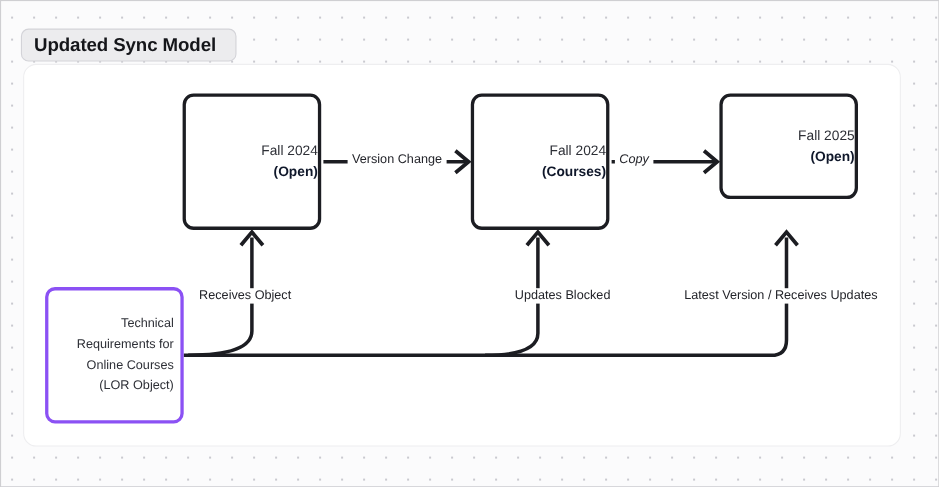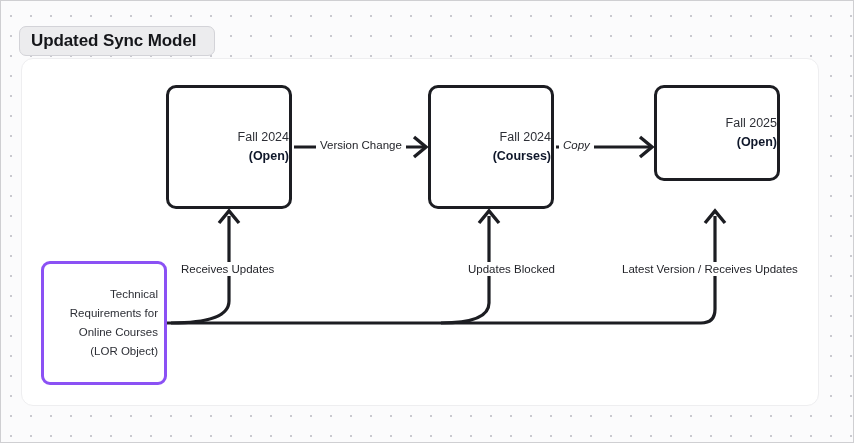--- a/index.html
+++ b/index.html
@@ -193,17 +193,17 @@
 
   <div class="node" id="node-lor-object">
     <div class="lor-line">Technical</div>
     <div class="lor-line">Requirements for</div>
     <div class="lor-line">Online Courses</div>
     <div class="lor-line">(LOR Object)</div>
   </div>
 
   <div class="edge-label" id="label-status-change">Version Change</div>
   <div class="edge-label" id="label-copy">Copy</div>
-  <div class="edge-label" id="label-receives-updates">Receives Updates</div>
+  <div class="edge-label" id="label-receives-updates">Receives Object</div>
   <div class="edge-label" id="label-updates-blocked">Updates Blocked</div>
   <div class="edge-label" id="label-latest-version">Latest Version / Receives Updates</div>
 
 </div>
 
 </body></html>

